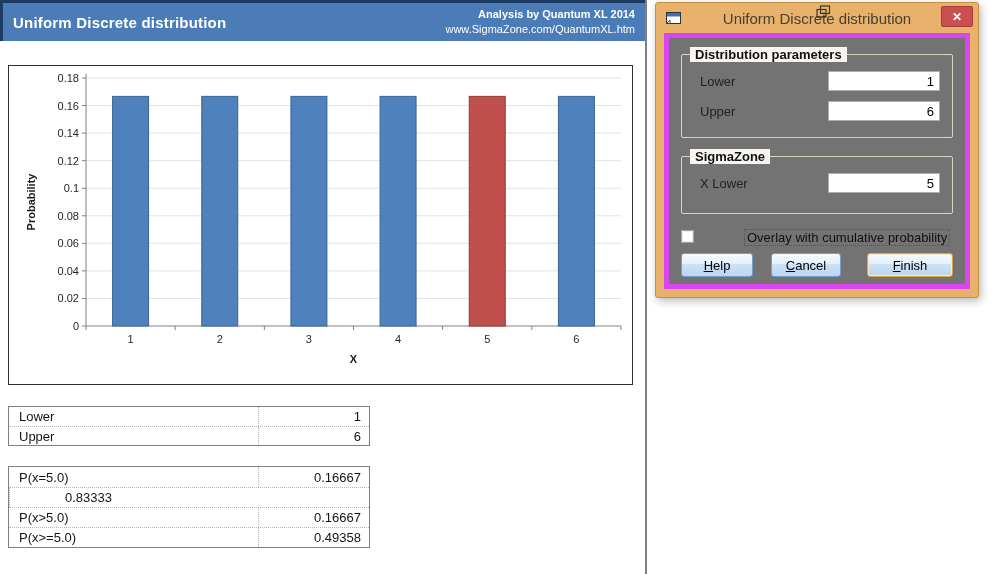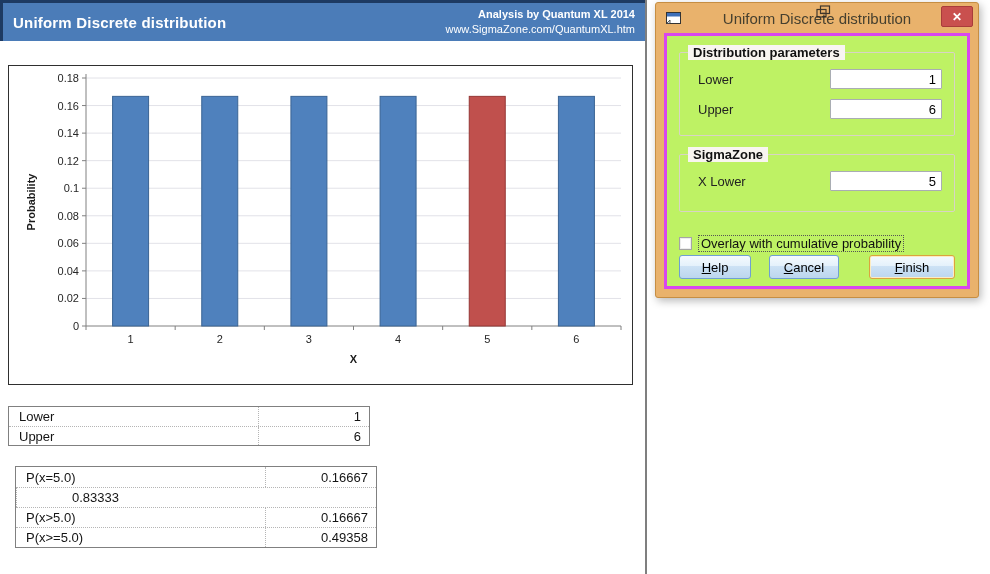--- a/index.html
+++ b/index.html
@@ -37,21 +37,21 @@
   }
   .chart-frame svg { display: block; }
 
   
   .data-table {
     position: absolute; left: 8px; width: 362px;
     background: #ffffff; border: 1px solid #808080;
     font-size: 13px; color: #141414;
   }
   .table-bounds { top: 406px; }
-  .table-probabilities { top: 466px; margin-left: 7px; }
+  .table-probabilities { top: 466px; }
   .table-row { display: flex; align-items: stretch; border-top: 1px dotted #b5b5b5; }
   .table-row:first-child { border-top: none; }
   .table-bounds .table-row { height: 19px; }
   .table-probabilities .table-row { height: 20px; }
   .cell-label { flex: 1; display: flex; align-items: center; padding-left: 10px; }
   .cell-value {
     width: 111px; border-left: 1px dotted #b5b5b5;
     display: flex; align-items: center; justify-content: flex-end; padding-right: 8px;
   }
 
@@ -73,40 +73,40 @@
   .cursor-artifact-icon { position: absolute; left: 160px; top: 2px; width: 15px; height: 14px; opacity: .85; }
   .dialog-close {
     position: absolute; right: 5px; top: 3px; width: 32px; height: 21px;
     background: #c9504e; border: 1px solid #a93c3a; border-radius: 2px;
     color: #ffffff; font-size: 12px; font-weight: bold;
     display: flex; align-items: center; justify-content: center;
     cursor: default;
   }
   .dialog-panel {
     position: absolute; left: 8px; right: 8px; top: 30px; bottom: 8px;
-    background: #bef264; border: 3px solid #d946ef;
+    background: #737373; border: 5px solid #d946ef;
   }
   .group-box {
     position: relative; margin: 16px 12px 0; padding: 16px 12px 8px;
     border: 1px solid #d8d3c5; border-radius: 2px;
   }
   .group-box.optional { margin-top: 18px; padding-bottom: 12px; }
   .group-title {
     position: absolute; top: -8px; left: 8px; background: #f8f5f0;
     padding: 0 5px; font-size: 13px; font-weight: bold; color: #111111;
   }
   .field-row { display: flex; align-items: center; margin-bottom: 10px; }
   .field-row:last-child { margin-bottom: 8px; }
   .field-label { flex: 1; font-size: 13px; color: #222222; padding-left: 6px; }
   .field-input {
     width: 112px; height: 20px; border: 1px solid #a9adb3; background: #ffffff;
     text-align: right; font-size: 13px; padding: 0 5px; color: #000000;
     font-family: "Liberation Sans", sans-serif; border-radius: 1px;
   }
-  .checkbox-row { display: flex; align-items: center; margin: 24px 12px 0; }
+  .checkbox-row { display: flex; margin: 16px 12px 0; gap: 44px; }
   .checkbox-box {
     width: 13px; height: 13px; background: #ffffff; border: 1px solid #a5a5a5;
     box-shadow: inset 0 0 0 1px #ededed; flex: none;
   }
   .checkbox-label {
     margin-left: 7px; font-size: 13px; color: #111111;
     outline: 1px dotted #555555; padding: 0 2px;
   }
   .button-row {
     position: absolute; left: 12px; right: 12px; bottom: 7px;

